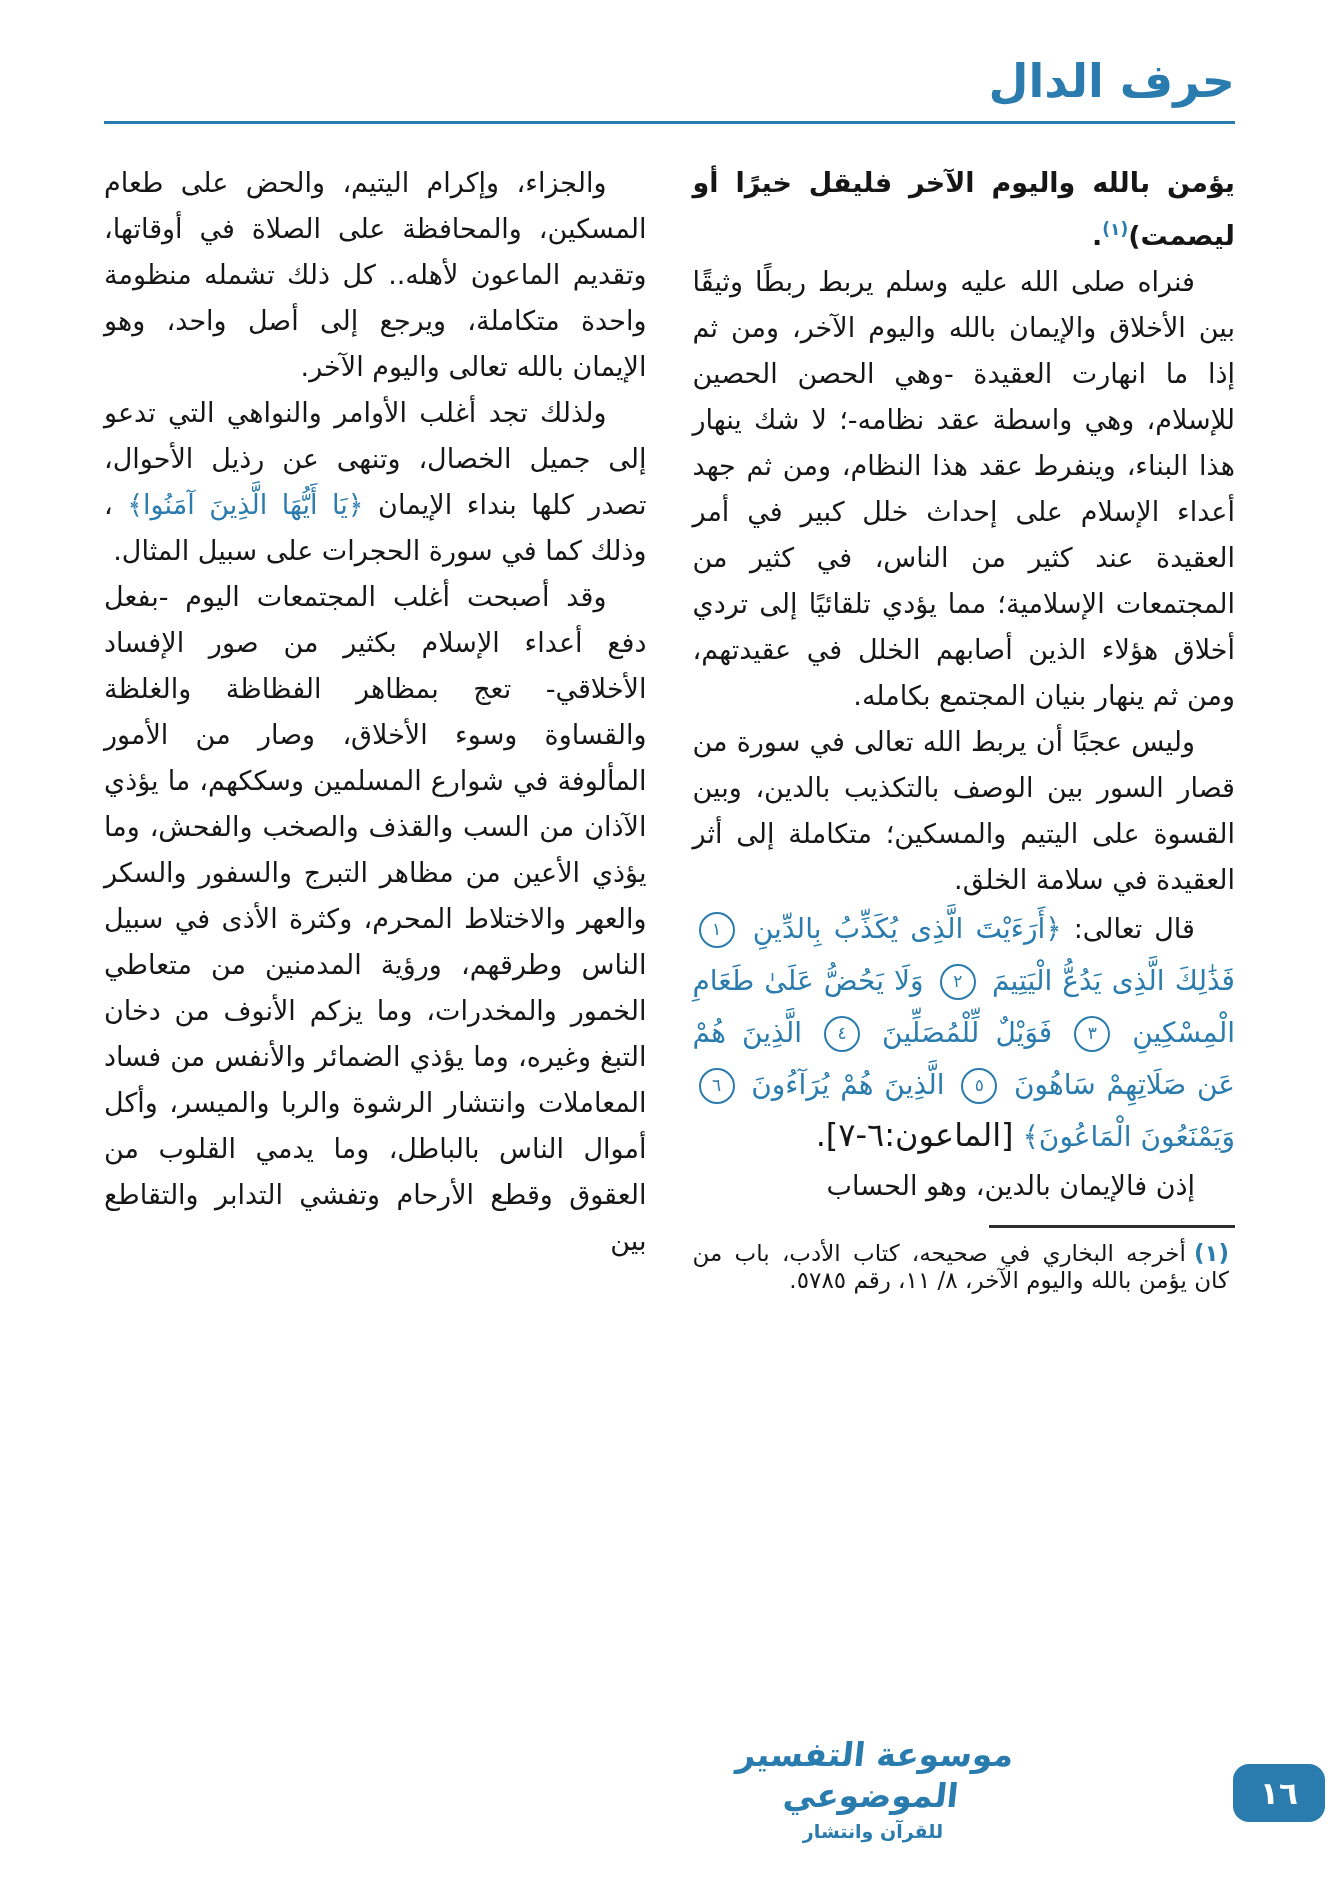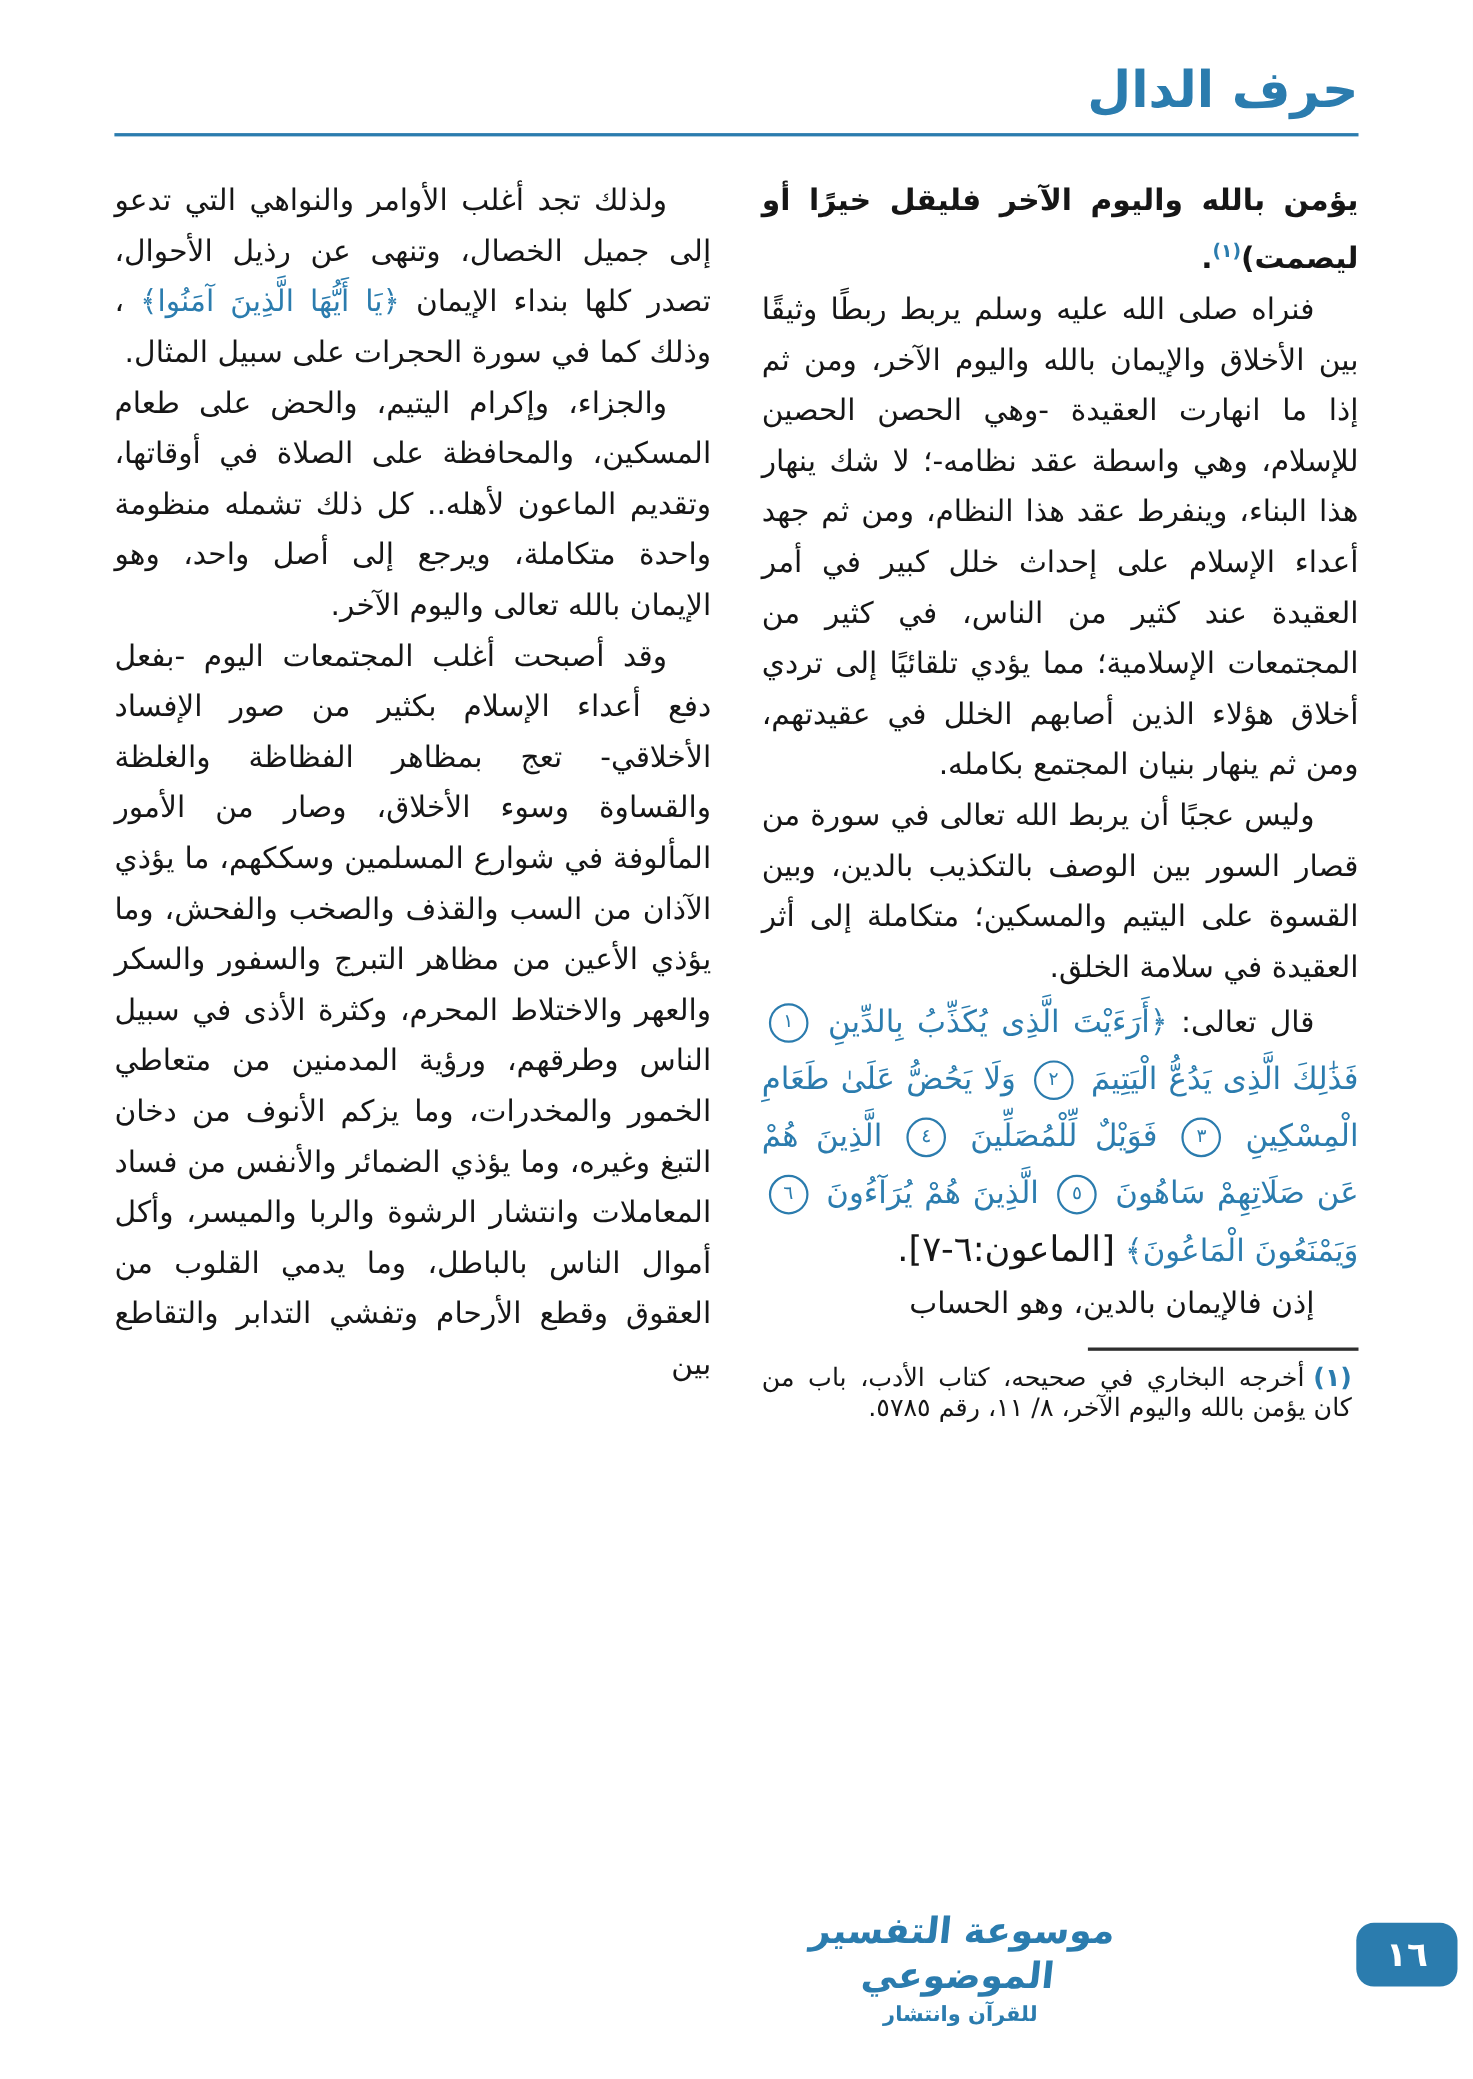--- a/index.html
+++ b/index.html
@@ -93,21 +93,21 @@
     transform:skewX(-6deg);
     line-height:1.25;
   }
   .logo-line2{
     font-size:19px;
     font-weight:bold;
     margin-top:4px;
   }
   .page-badge{
     position:absolute;
-    bottom:84px;
+    bottom:68px;
     left:auto;
     right:14px;
     width:92px;height:58px;
     background:#2b7cae;
     border-radius:16px;
     display:flex;
     align-items:center;
     justify-content:center;
     color:#ffffff;
     font-size:31px;
@@ -153,26 +153,26 @@
 
         <p class="closing">إذن فالإيمان بالدين، وهو الحساب</p>
 
         <div class="footnote-sep"></div>
         <div class="footnote">
           <span class="fn-marker">(١)</span><span>أخرجه البخاري في صحيحه، كتاب الأدب، باب من كان يؤمن بالله واليوم الآخر، ٨/ ١١، رقم ٥٧٨٥.</span>
         </div>
       </section>
 
       <section class="col">
+        <p class="para">والجزاء، وإكرام اليتيم، والحض على طعام المسكين، والمحافظة على الصلاة في أوقاتها، وتقديم الماعون لأهله.. كل ذلك تشمله منظومة واحدة متكاملة، ويرجع إلى أصل واحد، وهو الإيمان بالله تعالى واليوم الآخر.</p>
         <p class="para">
           <span>ولذلك تجد أغلب الأوامر والنواهي التي تدعو إلى جميل الخصال، وتنهى عن رذيل الأحوال، تصدر كلها بنداء الإيمان</span>
           <span class="quran-inline">﴿يَا أَيُّهَا الَّذِينَ آمَنُوا﴾</span>
           <span>، وذلك كما في سورة الحجرات على سبيل المثال.</span>
         </p>
-        <p class="para">والجزاء، وإكرام اليتيم، والحض على طعام المسكين، والمحافظة على الصلاة في أوقاتها، وتقديم الماعون لأهله.. كل ذلك تشمله منظومة واحدة متكاملة، ويرجع إلى أصل واحد، وهو الإيمان بالله تعالى واليوم الآخر.</p>
         <p class="para">وقد أصبحت أغلب المجتمعات اليوم -بفعل دفع أعداء الإسلام بكثير من صور الإفساد الأخلاقي- تعج بمظاهر الفظاظة والغلظة والقساوة وسوء الأخلاق، وصار من الأمور المألوفة في شوارع المسلمين وسككهم، ما يؤذي الآذان من السب والقذف والصخب والفحش، وما يؤذي الأعين من مظاهر التبرج والسفور والسكر والعهر والاختلاط المحرم، وكثرة الأذى في سبيل الناس وطرقهم، ورؤية المدمنين من متعاطي الخمور والمخدرات، وما يزكم الأنوف من دخان التبغ وغيره، وما يؤذي الضمائر والأنفس من فساد المعاملات وانتشار الرشوة والربا والميسر، وأكل أموال الناس بالباطل، وما يدمي القلوب من العقوق وقطع الأرحام وتفشي التدابر والتقاطع بين</p>
       </section>
 
     </div>
   </div>
 
   <div class="publisher-logo">
     <div class="logo-line1">موسوعة التفسير الموضوعي</div>
     <div class="logo-line2">للقرآن وانتشار</div>
   </div>

